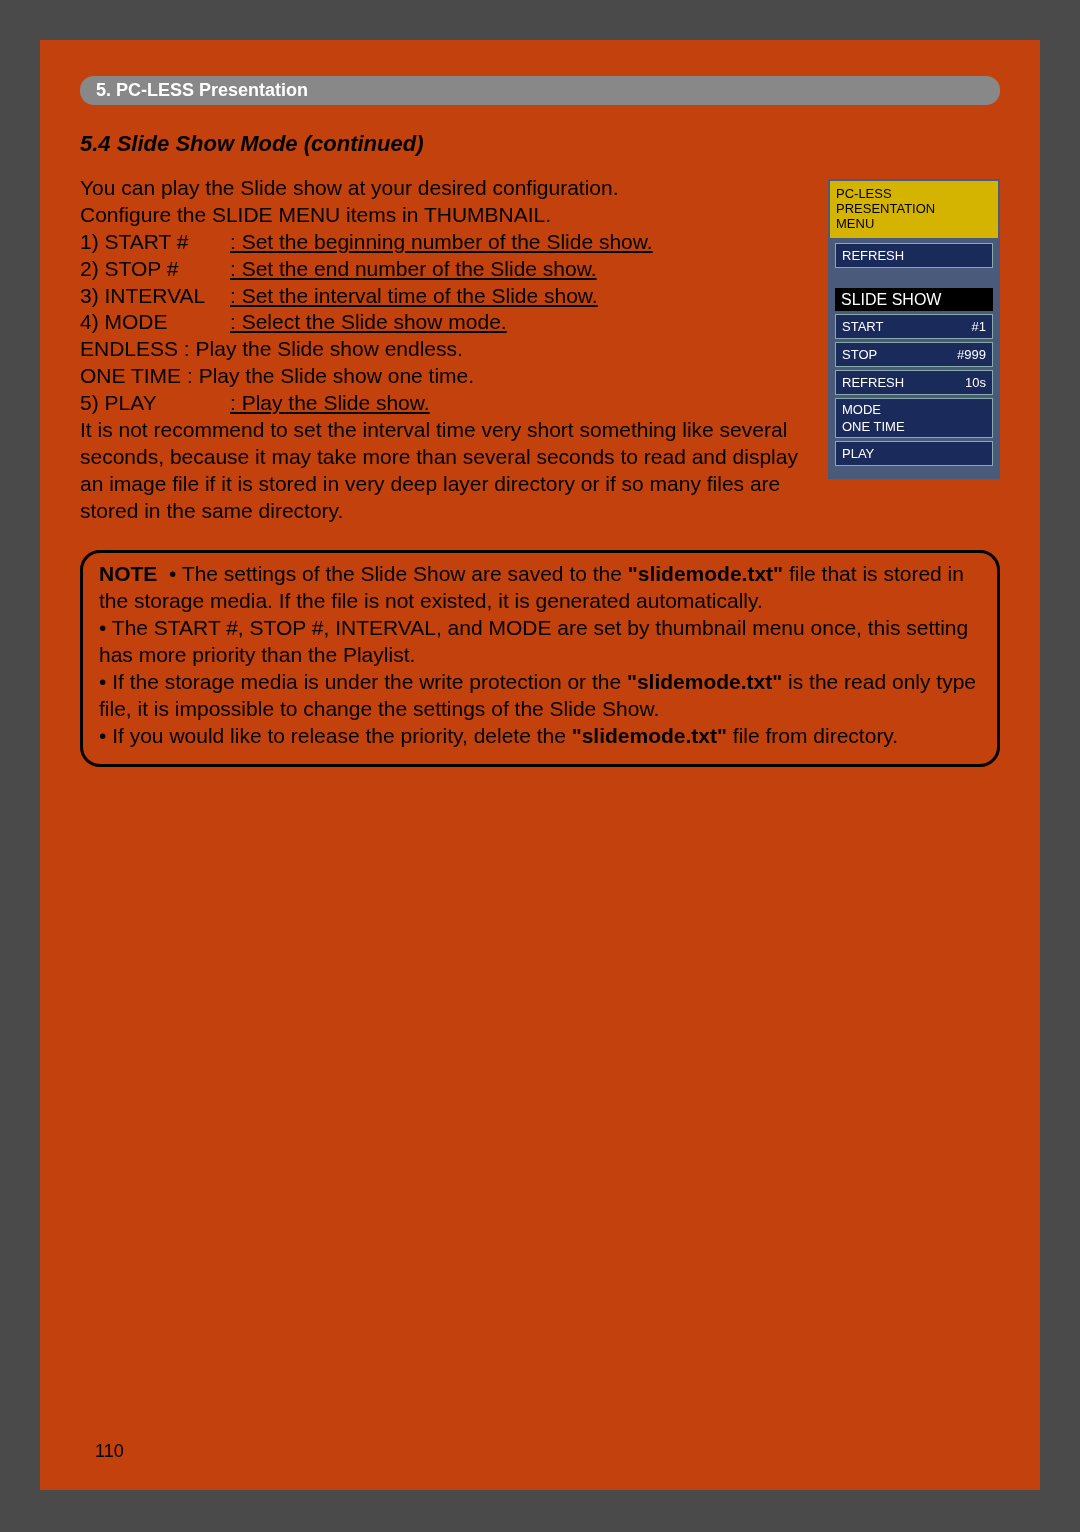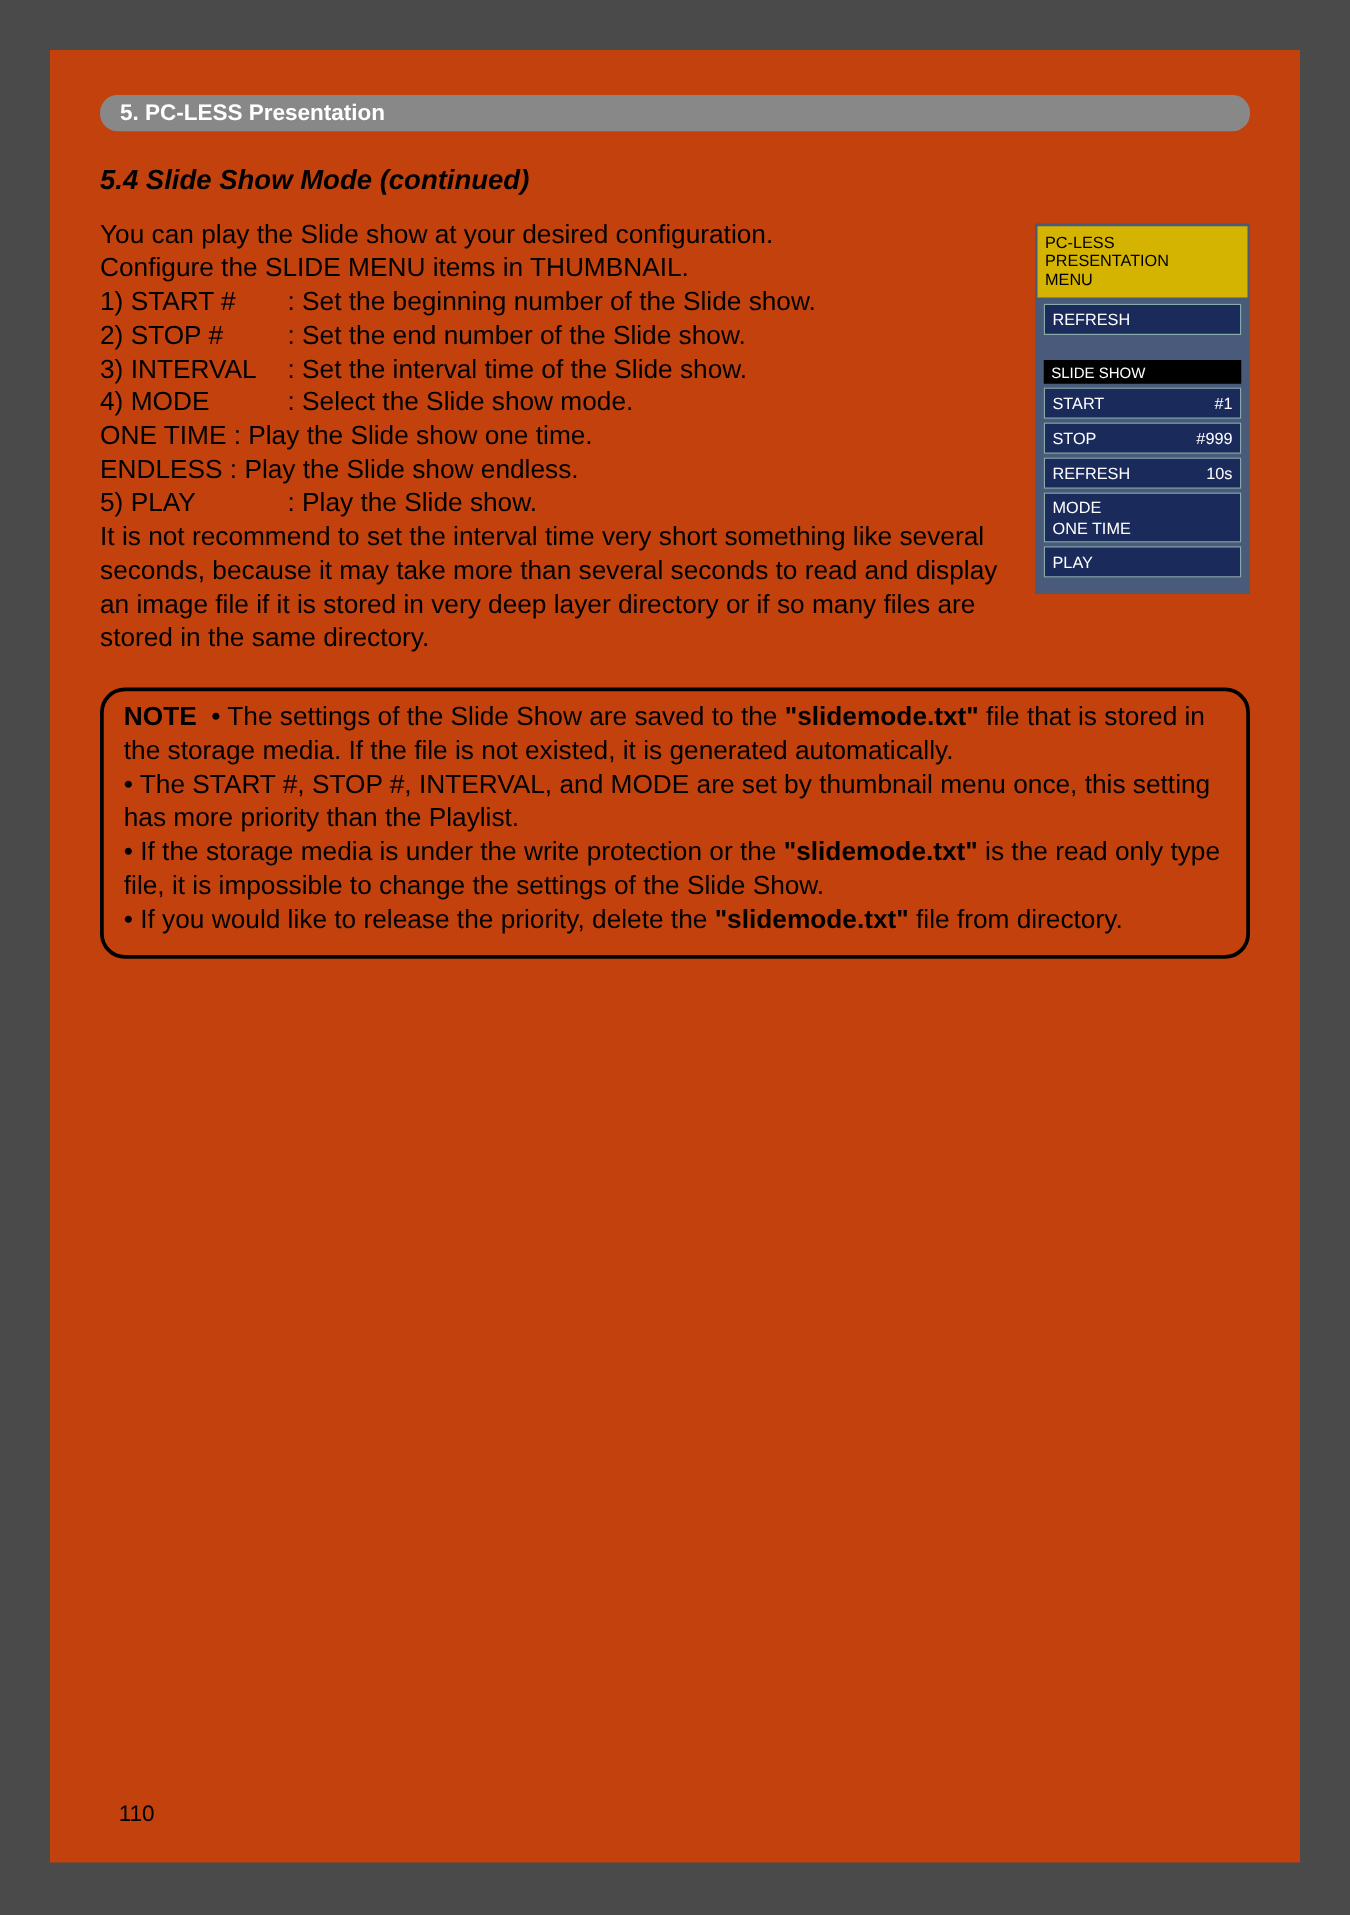--- a/index.html
+++ b/index.html
@@ -40,21 +40,21 @@
     gap: 20px;
   }
   .body-text {
     flex: 1;
     font-size: 21px;
     line-height: 1.28;
   }
   .body-text p { margin: 0; }
   .def-row { display: flex; }
   .def-label { width: 150px; flex: none; }
-  .def-desc { flex: 1; }
+  .def-desc { flex: 1; text-decoration: underline; }
   .indent-desc { margin-left: 176px; }
 
   
   .osd {
     width: 172px;
     flex: none;
     background: #4a5a7a;
     border: 2px solid #4a5a7a;
     box-sizing: border-box;
     color: #ffffff;
@@ -77,21 +77,21 @@
     padding: 4px 6px;
     display: flex;
     justify-content: space-between;
   }
   .osd-row.single { justify-content: flex-start; }
   .osd-group-title {
     background: #000000;
     color: #ffffff;
     margin: 20px 5px 0 5px;
     padding: 3px 6px 2px 6px;
-    font-size: 12px;
+    font-size: 16px;
   }
   .osd-group-body {
     margin: 0 5px 5px 5px;
   }
   .osd-group-body .osd-row { margin: 3px 0; }
   .osd-row-mode {
     background: #1a2a5a;
     border: 1px solid #8aa;
     margin: 3px 0;
     padding: 3px 6px 3px 6px;
@@ -146,22 +146,22 @@
         <div class="def-desc">: Set the end number of the Slide show.</div>
       </div>
       <div class="def-row">
         <div class="def-label">3) INTERVAL</div>
         <div class="def-desc">: Set the interval time of the Slide show.</div>
       </div>
       <div class="def-row">
         <div class="def-label">4) MODE</div>
         <div class="def-desc">: Select the Slide show mode.</div>
       </div>
+      <p class="indent-desc">ENDLESS : Play the Slide show endless.</p>
       <p class="indent-desc">ONE TIME : Play the Slide show one time.</p>
-      <p class="indent-desc">ENDLESS : Play the Slide show endless.</p>
       <div class="def-row">
         <div class="def-label">5) PLAY</div>
         <div class="def-desc">: Play the Slide show.</div>
       </div>
       <p class="indent-desc">It is not recommend to set the interval time very short something like several seconds, because it may take more than several seconds to read and display an image file if it is stored in very deep layer directory or if so many files are stored in the same directory.</p>
     </div>
 
     <div class="osd">
       <div class="osd-header">
         <div>PC-LESS</div>

